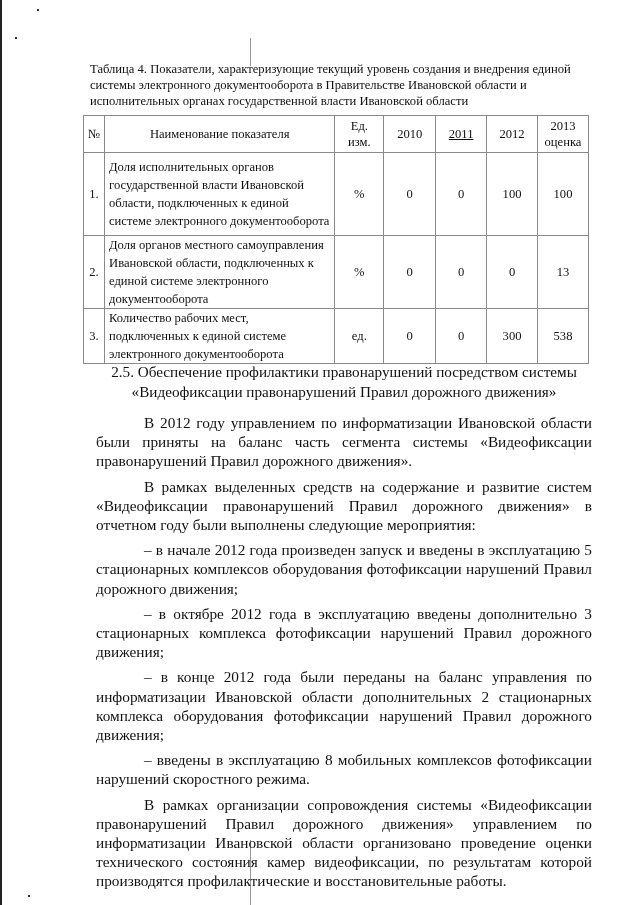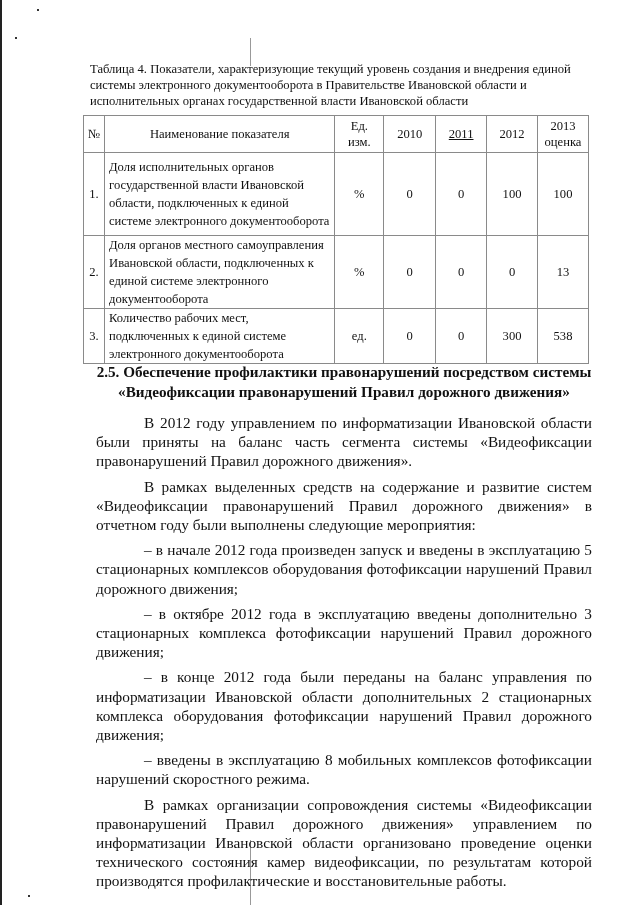--- a/index.html
+++ b/index.html
@@ -13,21 +13,21 @@
              font-size: 12.6px; line-height: 16px; }
   table.grid { position: absolute; left: 83px; top: 115px; width: 506px;
                border-collapse: collapse; font-size: 12.6px; }
   table.grid td, table.grid th { border: 1px solid #8a8a8a; padding: 0 4px; font-weight: normal; }
   th { text-align: center; line-height: 16px; height: 36px; }
   td.num { text-align: center; width: 12px; }
   td.name { text-align: left; line-height: 18px; padding: 2px 4px; border-radius: 23px; }
   td.c { text-align: center; }
 
   .heading { position: absolute; left: 88px; top: 362px; width: 512px;
-             text-align: center; font-weight: bold; font-size: 15.2px; line-height: 20px; }
+             text-align: center; font-weight: normal; font-size: 15.2px; line-height: 20px; }
   .body-text { position: absolute; left: 90px; top: 407px; width: 508px;
                font-size: 15.3px; line-height: 19.2px; text-align: justify; }
   .body-text p { margin: 6px; text-indent: 48px; text-align: justify; text-align-last: left; }
 </style>
 </head>
 <body>
 
 <div class="left-edge"></div>
 <div class="fold-line" style="top:38px;height:28px;"></div>
 <div class="fold-line" style="top:840px;height:65px;"></div>

